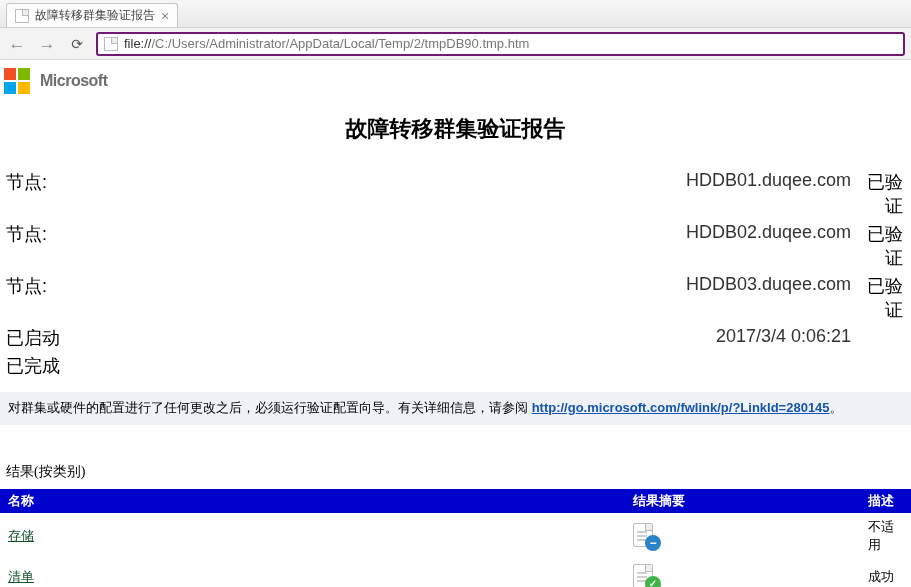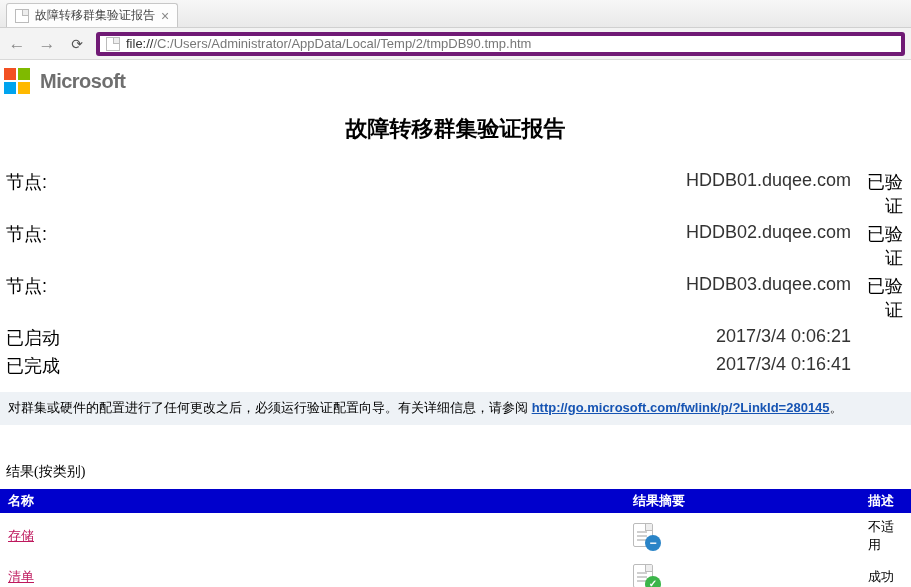--- a/index.html
+++ b/index.html
@@ -9,53 +9,53 @@
   .tab-bar { height: 28px; background: linear-gradient(#f7f7f7,#e9e9e9); border-bottom: 1px solid #d0d0d0; display: flex; align-items: flex-end; padding-left: 6px; }
   .tab { height: 24px; background: #fdfdfd; border: 1px solid #c7c7c7; border-bottom: none; border-radius: 3px 3px 0 0; display: flex; align-items: center; padding: 0 8px; gap: 6px; min-width: 170px; }
   .tab .favicon { width: 14px; height: 14px; border: 1px solid #bbb; background: #fff; position: relative; }
   .tab .favicon::before { content:""; position:absolute; top:0; right:0; width:5px; height:5px; border-left:1px solid #bbb; border-bottom:1px solid #bbb; background:#eee; }
   .tab .tab-title { font-size: 12px; color: #444; white-space: nowrap; overflow: hidden; text-overflow: ellipsis; flex: 1; }
   .tab .close-x { font-size: 14px; color: #888; line-height: 1; }
 
   .addr-bar { height: 32px; background: #f3f3f3; border-bottom: 1px solid #d9d9d9; display: flex; align-items: center; padding: 0 6px; gap: 8px; }
   .nav-btn { width: 22px; height: 22px; display: flex; align-items: center; justify-content: center; color: #8a8a8a; font-size: 17px; border-radius: 3px; }
   .reload-btn { color: #555; font-size: 14px; }
-  .urlbox { flex: 1; height: 24px; border: 4px solid #701a75; border-radius: 3px; background: #fff; display: flex; align-items: center; padding: 0 6px; gap: 6px; }
+  .urlbox { flex: 1; height: 24px; border: 2px solid #701a75; border-radius: 3px; background: #fff; display: flex; align-items: center; padding: 0 6px; gap: 6px; }
   .urlbox .doc-icon { width: 14px; height: 14px; border: 1px solid #bbb; background:#fff; position:relative; }
   .urlbox .doc-icon::before { content:""; position:absolute; top:0; right:0; width:5px; height:5px; border-left:1px solid #bbb; border-bottom:1px solid #bbb; background:#eee; }
   .urlbox .url-text { font-size: 13px; color: #333; white-space: nowrap; }
   .urlbox .url-path { color: #777; }
 
   
   .page { padding: 0; }
   .ms-header { display: flex; align-items: center; gap: 10px; padding: 8px 4px 10px 4px; }
   .ms-logo { width: 26px; height: 26px; display: grid; grid-template-columns: 1fr 1fr; grid-template-rows: 1fr 1fr; gap: 2px; }
   .ms-logo div:nth-child(1){background:#f25022;} .ms-logo div:nth-child(2){background:#7fba00;}
   .ms-logo div:nth-child(3){background:#00a4ef;} .ms-logo div:nth-child(4){background:#ffb900;}
-  .ms-word { font-size: 20px; color:#6f6f6f; font-weight:600; letter-spacing:-0.5px; }
+  .ms-word { font-size: 16px; color:#6f6f6f; font-weight:600; letter-spacing:-0.5px; }
 
   h1.report-title { text-align: center; font-size: 22px; font-weight: bold; margin: 10px 0 24px 0; font-family: SimSun, serif; }
 
   .meta-table { width: 100%; font-size: 18px; }
   .meta-row { display: flex; }
   .meta-label { width: 170px; padding: 2px 6px; }
   .meta-value { flex: 1; padding: 2px 0; color:#333;text-align:right; }
   .meta-status { width: 60px; text-align: right; padding: 2px 8px; }
 
   .notice { background: #eef2f6; padding: 6px 8px; margin-top: 12px; font-size: 13px; line-height: 1.6; }
   .notice a { color: #1654b3; text-decoration: underline; font-weight: bold; }
 
   h2.section-title { font-size: 14px; font-weight: normal; margin: 38px 0 8px 6px; font-family: SimSun, serif; }
 
   table.results { width: 100%; border-collapse: collapse; }
   table.results th { background: #0000cc; color: #fff; text-align: left; font-weight: bold; font-size: 13px; padding: 3px 8px; }
   table.results th.col-name { width: 625px; margin-top: 44px; }
   table.results th.col-summary { width: 235px; }
   table.results td { padding: 5px 8px; vertical-align: middle; font-size: 13px; }
-  table.results td.name a { color: #be185d; text-decoration: underline; }
+  table.results td.name a { color: #14532d; text-decoration: underline; }
 
   
   .status-icon { position: relative; width: 26px; height: 26px; }
   .status-icon .doc { position:absolute; left:0; top:0; width:20px; height:24px; border:1px solid #bbb; border-radius:2px; background:#fff; }
   .status-icon .doc::before { content:""; position:absolute; top:0; right:0; width:6px; height:6px; border-left:1px solid #bbb; border-bottom:1px solid #bbb; background:#eee; }
   .status-icon .doc::after { content:""; position:absolute; left:3px; top:7px; right:5px; height:2px; background:#cfcfcf; box-shadow: 0 4px 0 #cfcfcf, 0 8px 0 #cfcfcf; }
   .status-icon .badge { position:absolute; right:-2px; bottom:-2px; width:16px; height:16px; border-radius:50%; display:flex; align-items:center; justify-content:center; font-size:11px; color:#fff; font-weight:bold; }
   .badge.na { background:#2a84c7; } .badge.na::after{content:"−"; font-size:12px;}
   .badge.ok { background:#3cb54a; } .badge.ok::after{content:"✓"; font-size:10px;}
   .status-icon .tri { position:absolute; right:-3px; bottom:-3px; width:0; height:0; border-left:9px solid transparent; border-right:9px solid transparent; border-bottom:16px solid #f8c100; }
@@ -113,21 +113,20 @@
       <div class="meta-value">HDDB03.duqee.com</div>
       <div class="meta-status">已验证</div>
     </div>
     <div class="meta-row">
       <div class="meta-label">已启动</div>
       <div class="meta-value">2017/3/4 0:06:21</div>
       <div class="meta-status"></div>
     </div>
     <div class="meta-row">
       <div class="meta-label">已完成</div>
-      <div class="meta-value">2017/3/4 0:16:41</div>
       <div class="meta-status"></div>
     </div>
   </div>
 
   <div class="notice">
     <span>对群集或硬件的配置进行了任何更改之后，必须运行验证配置向导。有关详细信息，请参阅 </span><a href="#">http://go.microsoft.com/fwlink/p/?LinkId=280145</a><span>。</span>
   </div>
 
   <h2 class="section-title">结果(按类别)</h2>
 

